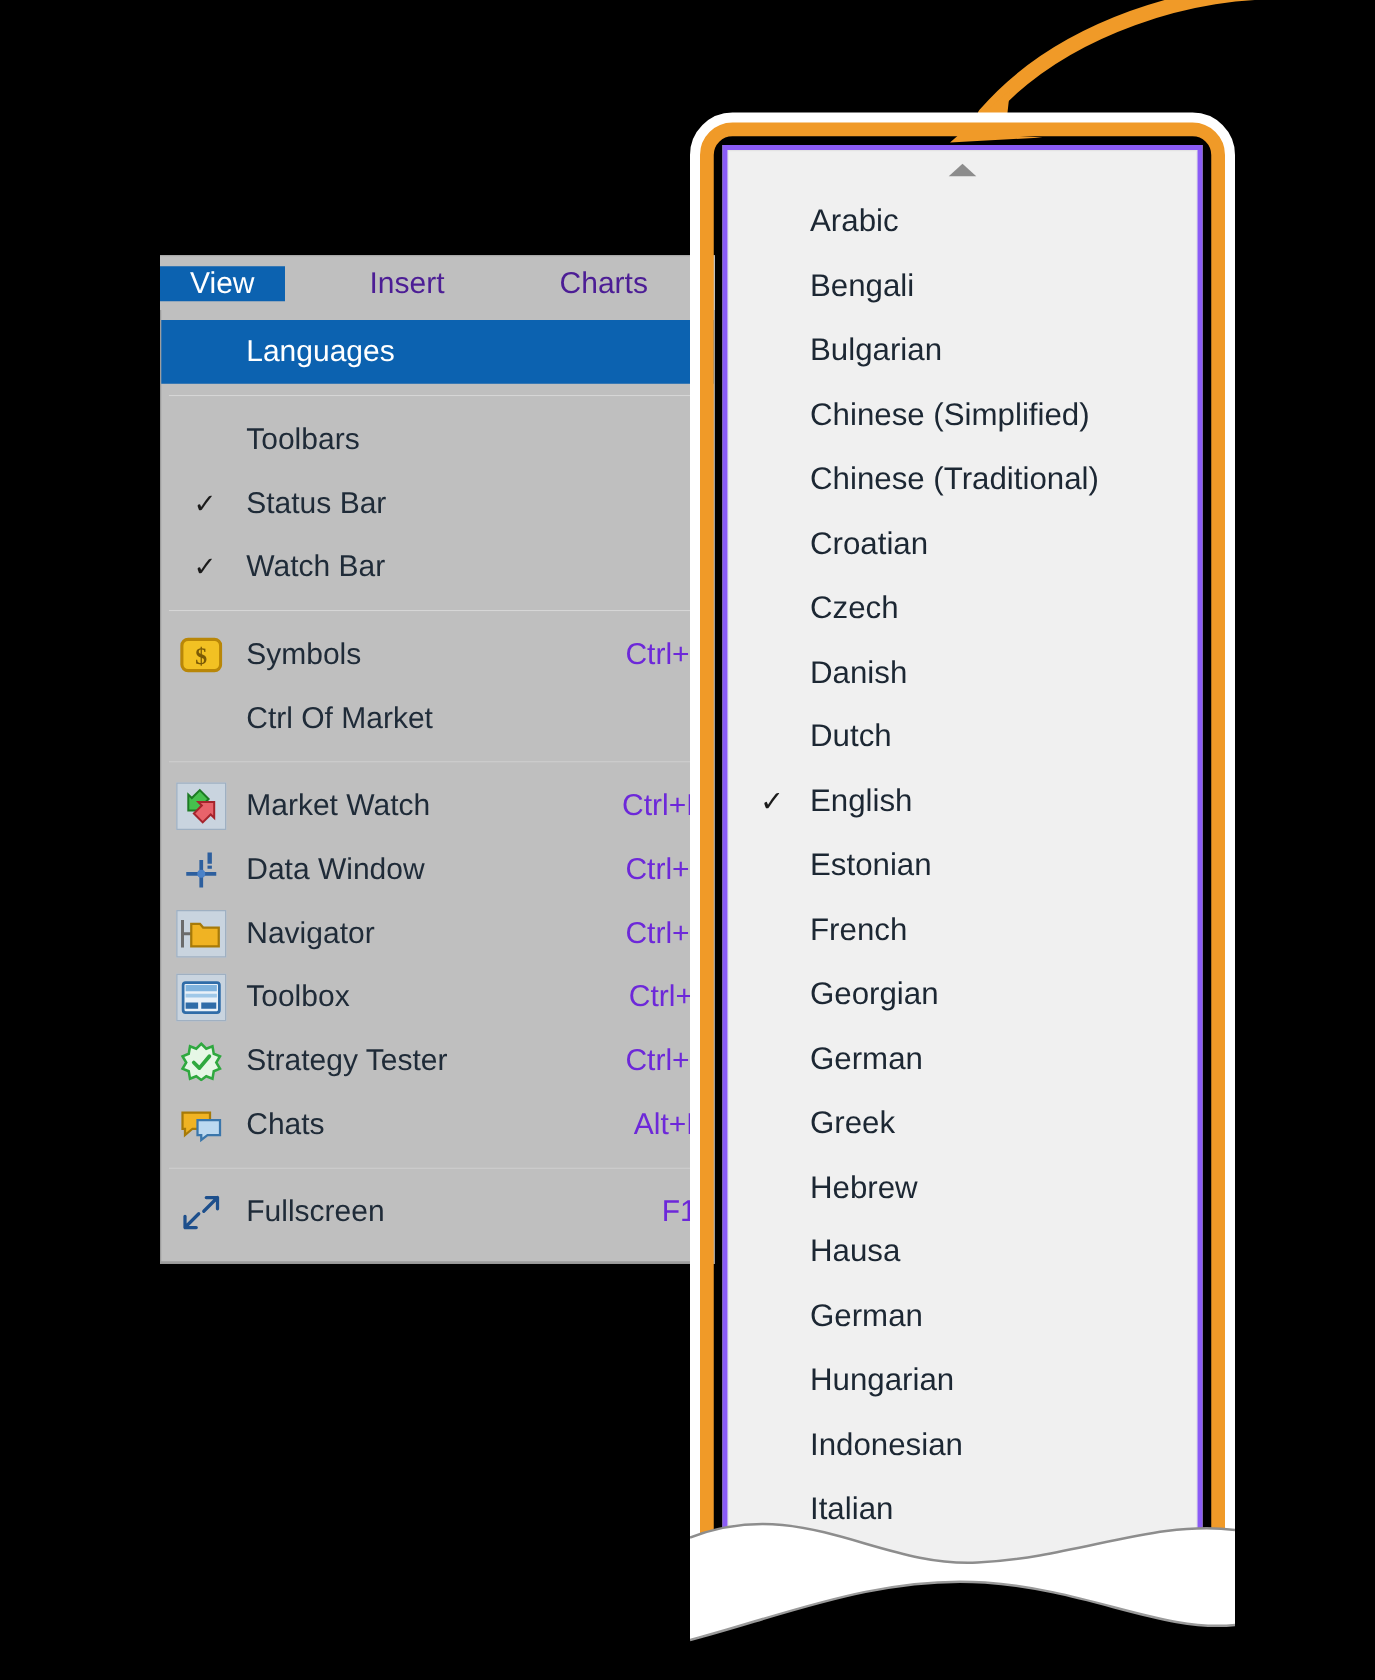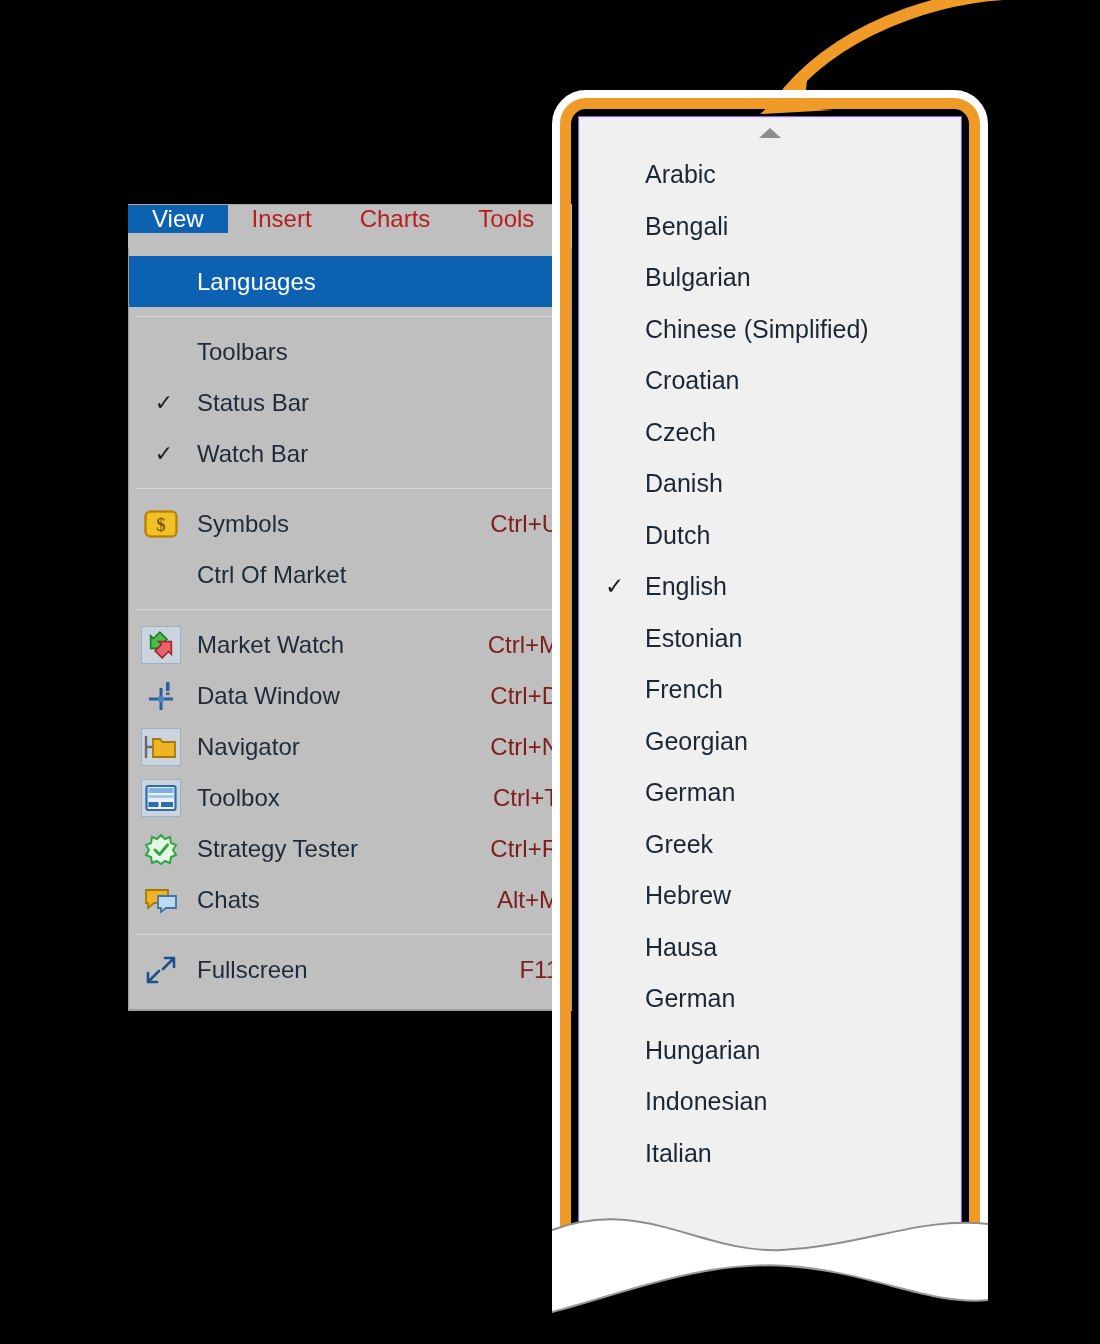--- a/index.html
+++ b/index.html
@@ -11,26 +11,27 @@
 
   
   #arrow { position:absolute; left:730px; top:-14px; width:320px; height:150px; }
 
   
   #menubar {
     position:absolute; left:128px; top:204px;
     width:444px; height:44px;
     background:#bfbfbf;
     border-top:1px solid #a8a8a8;
-    display:flex; align-items:flex-start;
+    display:flex; align-items:center;
     z-index:3;
+    gap:44px;
   }
   .mb-item {
     display:flex; align-items:center; justify-content:center;
-    padding:0 24px; font-size:24px; color:#b91c1c; white-space:nowrap;
+    padding:0 24px; font-size:24px; color:#4c1d95; white-space:nowrap;
   }
   .mb-item.active { background:#0c62b0; color:#ffffff; }
 
   #viewmenu {
     position:absolute; left:128px; top:248px;
     width:444px; height:763px;
     background:#bfbfbf;
     border-left:1px solid #9d9d9d;
     border-right:1px solid #9d9d9d;
     border-bottom:2px solid #9d9d9d;
@@ -40,21 +41,21 @@
     position:relative; height:51px;
     display:flex; align-items:center;
     font-size:24px; color:#1f2b38; white-space:nowrap;padding-left:46px;
   }
   .mi.sel { background:#0c62b0; color:#ffffff; }
   .mi .chk  { position:absolute; left:22px; width:26px; text-align:center;
               font-size:22px; color:#1b1b1b; line-height:1; }
   .mi .ico  { position:absolute; left:10px; width:44px; height:40px;
               display:flex; align-items:center; justify-content:center; }
   .mi .lbl  { position:absolute; left:68px; }
-  .mi .acc  { position:absolute; right:12px; color:#7f1d1d; }
+  .mi .acc  { position:absolute; right:2px; color:#6d28d9; }
   .mi.sel .lbl { left:68px; }
   .sep { height:1px; margin:9px 6px; background:#a2a2a2;
          border-bottom:1px solid #d6d6d6; }
   .gap { height:8px; }
   .icobox { width:40px; height:38px; background:#c9d4df;
             border:1px solid #9fb0c2; display:flex;
             align-items:center; justify-content:center; }
 
   
   #frameOuter {
@@ -63,21 +64,21 @@
   }
   #frame {
     position:absolute; left:560px; top:98px; width:420px; height:1232px;
     border:11px solid #f09a28; border-radius:26px; z-index:6;
   }
 
   
   #langpanel {
     position:absolute; left:578px; top:116px; width:384px; height:1196px;
     background:#f0f0f0;
-    border:1px solid #8b5cf6;
+    border:4px solid #8b5cf6;
     box-shadow:0 0 0 1px #e4e4e4 inset;
     overflow:hidden; z-index:4;
   }
   #scrollup { height:32px; display:flex; align-items:center; justify-content:center; }
   .tri-up { width:0;height:0; border-left:11px solid transparent;
             border-right:11px solid transparent; border-bottom:10px solid #8c8c8c; }
   .li {
     position:relative; height:51.5px; display:flex; align-items:center;
     font-size:25px; color:#1c2733; white-space:nowrap;
   }
@@ -240,20 +241,23 @@
         <div class="li">
           <span class="llbl">Bengali</span>
         </div>
         <div class="li">
           <span class="llbl">Bulgarian</span>
         </div>
         <div class="li">
           <span class="llbl">Chinese (Simplified)</span>
         </div>
         <div class="li">
+          <span class="llbl">Chinese (Traditional)</span>
+        </div>
+        <div class="li">
           <span class="llbl">Croatian</span>
         </div>
         <div class="li">
           <span class="llbl">Czech</span>
         </div>
         <div class="li">
           <span class="llbl">Danish</span>
         </div>
         <div class="li">
           <span class="llbl">Dutch</span>

